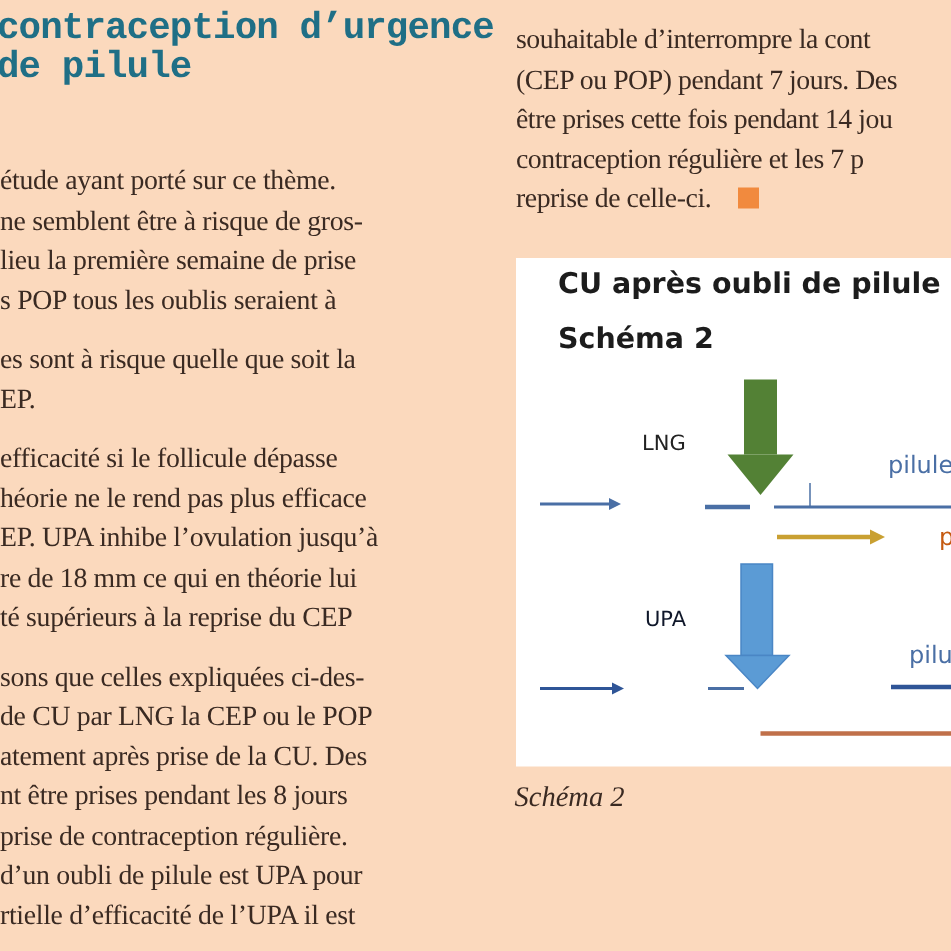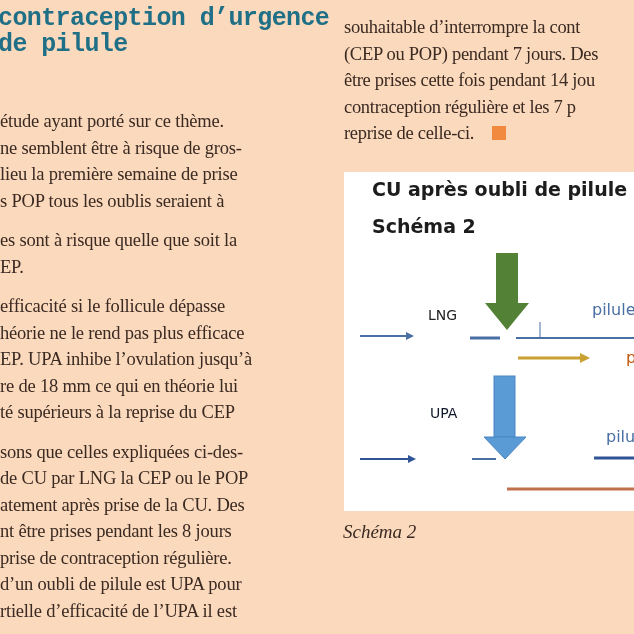--- a/index.html
+++ b/index.html
@@ -114,20 +114,20 @@
     </g>
     <line x1="128" y1="287" x2="152" y2="287" stroke="#4a6fa5" stroke-width="2"></line>
     <g>
       <rect x="150" y="204" width="21" height="61" fill="#5b9bd5" stroke="#4a86c5" stroke-width="1"></rect>
       <polygon points="140,265 182,265 161,287" fill="#5b9bd5" stroke="#4a86c5" stroke-width="1"></polygon>
     </g>
     <line x1="250" y1="286" x2="300" y2="286" stroke="#2f5597" stroke-width="3"></line>
     <line x1="163" y1="317" x2="300" y2="317" stroke="#c0704a" stroke-width="3"></line>
   </svg>
 
-  <div class="fig-label" style="left:84px; top:116px; color:#222;margin-top:19px;">LNG</div>
+  <div class="fig-label" style="left:84px; top:116px; color:#222;">LNG</div>
   <div class="fig-label" style="left:218px; top:128px; color:#4a6fa5; font-size:16px;margin-left:30px;">pilule</div>
   <div class="fig-label" style="left:282px; top:176px; color:#c55a11; font-size:16px;">p</div>
   <div class="fig-label" style="left:86px; top:233px; color:#0f172a;">UPA</div>
   <div class="fig-label" style="left:262px; top:255px; color:#4a6fa5; font-size:16px;">pilu</div>
 </div>
 
 <div class="caption">Schéma 2</div>
 
 </body></html>

